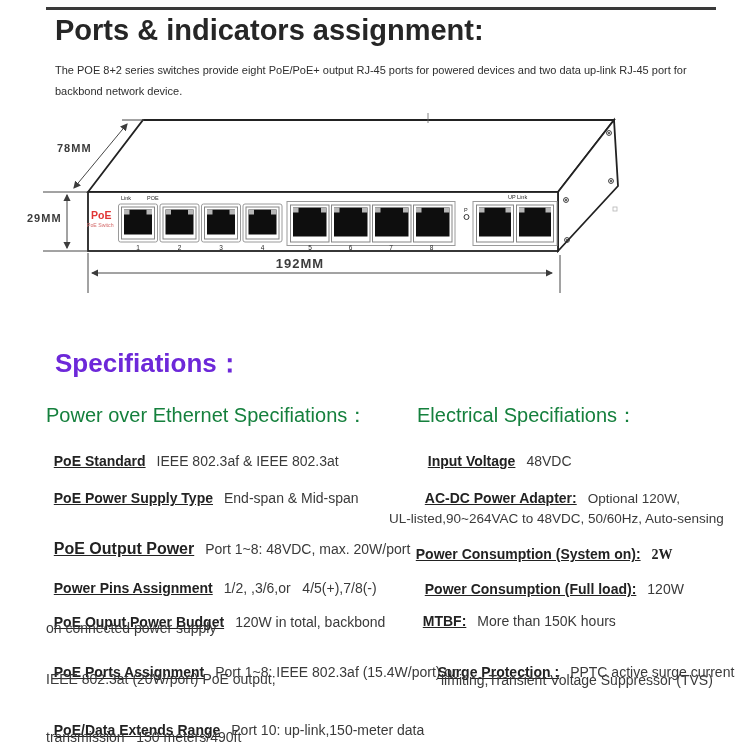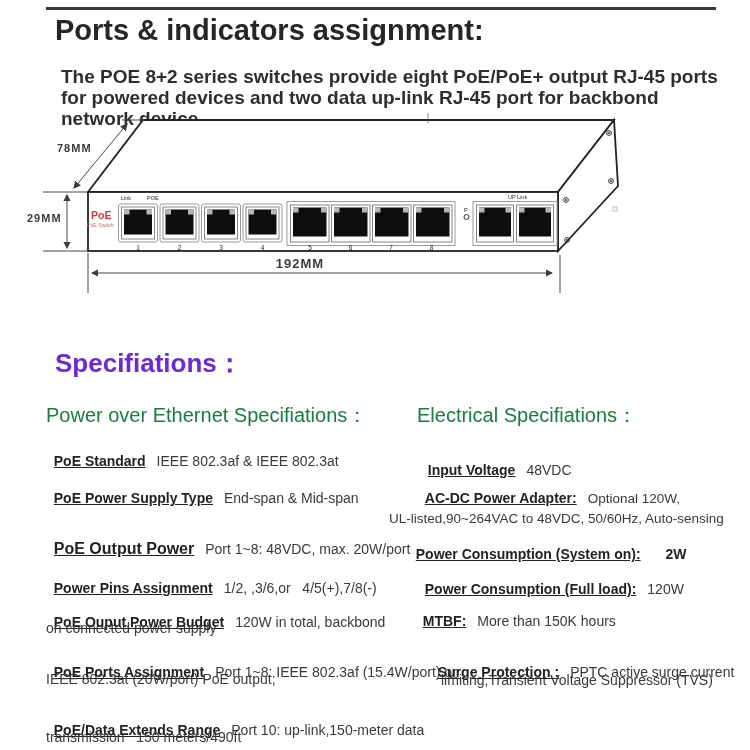--- a/index.html
+++ b/index.html
@@ -3,29 +3,29 @@
 <meta charset="utf-8">
 <style>
   html,body{margin:0;padding:0;}
   body{
     width:750px;height:750px;position:relative;background:#ffffff;
     font-family:"Liberation Sans", sans-serif;color:#2b2b2b;overflow:hidden;
   }
   .abs{position:absolute;}
   #top-rule{left:46px;top:7px;width:670px;height:2.5px;background:#3a3a3a;}
   #main-title{left:55px;top:14px;font-size:29px;font-weight:bold;color:#262626;margin:0;}
-  #intro{left:55px;top:60px;width:660px;font-size:19px;font-weight:bold;line-height:21px;color:#2e2e2e;margin:6px;}
+  #intro{left:55px;top:60px;width:660px;font-size:11px;font-weight:normal;line-height:21px;color:#2e2e2e;margin:0;}
   #diagram-svg{left:0;top:110px;}
   #specs-title{left:55px;top:346px;font-size:26px;font-weight:bold;color:#6d28d9;margin:0;}
   .col-header{font-size:20px;color:#15803d;}
   .spec-row{font-size:14px;color:#3a3a3a;white-space:pre;}
   .spec-row .lbl{font-weight:bold;color:#222;margin-right:11px;text-decoration:underline;}
   .spec-row .lbl.lg{font-size:16px;}
   .spec-row .val{font-weight:normal;white-space:pre;}
-  .spec-row .val.strong{font-weight:bold;color:#222;margin-left:14px;}
+  .spec-row .val.strong{font-weight:bold;color:#222;margin-left:0;font-family:Liberation Serif, serif;}
   .cont-line{font-size:14px;color:#3a3a3a;white-space:pre;}
   .small13{font-size:13.5px;}
   svg text{font-family:"Liberation Sans", sans-serif;}
   .dimtext{font-weight:bold;fill:#3c3c3c;letter-spacing:1px;}
   .tinylabel{fill:#2a2a2a;}
 </style>
 </head>
 <body>
 
 <div id="top-rule" class="abs"></div>
@@ -199,21 +199,21 @@
 </div>
 <div class="abs cont-line" style="left:46px;top:671px;">IEEE 802.3at (20W/port) PoE output;</div>
 
 <div class="abs spec-row" style="left:46px;top:706px;text-align:right;">
   <span class="lbl">PoE/Data Extends Range</span><span class="val">Port 10: up-link,150-meter data</span>
 </div>
 <div class="abs cont-line" style="left:46px;top:729px;">transmission   150 meters/490ft</div>
 
 <div class="abs col-header" style="left:417px;top:402px;">Electrical Specifiations：</div>
 
-<div class="abs spec-row" style="left:420px;top:446px;">
+<div class="abs spec-row" style="left:420px;top:437px;">
   <span class="lbl">Input Voltage</span><span class="val">48VDC</span>
 </div>
 
 <div class="abs spec-row" style="left:417px;top:474px;">
   <span class="lbl">AC-DC Power Adapter:</span><span class="val small13">Optional 120W,</span>
 </div>
 
 <div class="abs cont-line small13" style="left:389px;top:511px;">UL-listed,90~264VAC to 48VDC, 50/60Hz, Auto-sensing</div>
 
 <div class="abs spec-row" style="left:408px;top:530px;">

